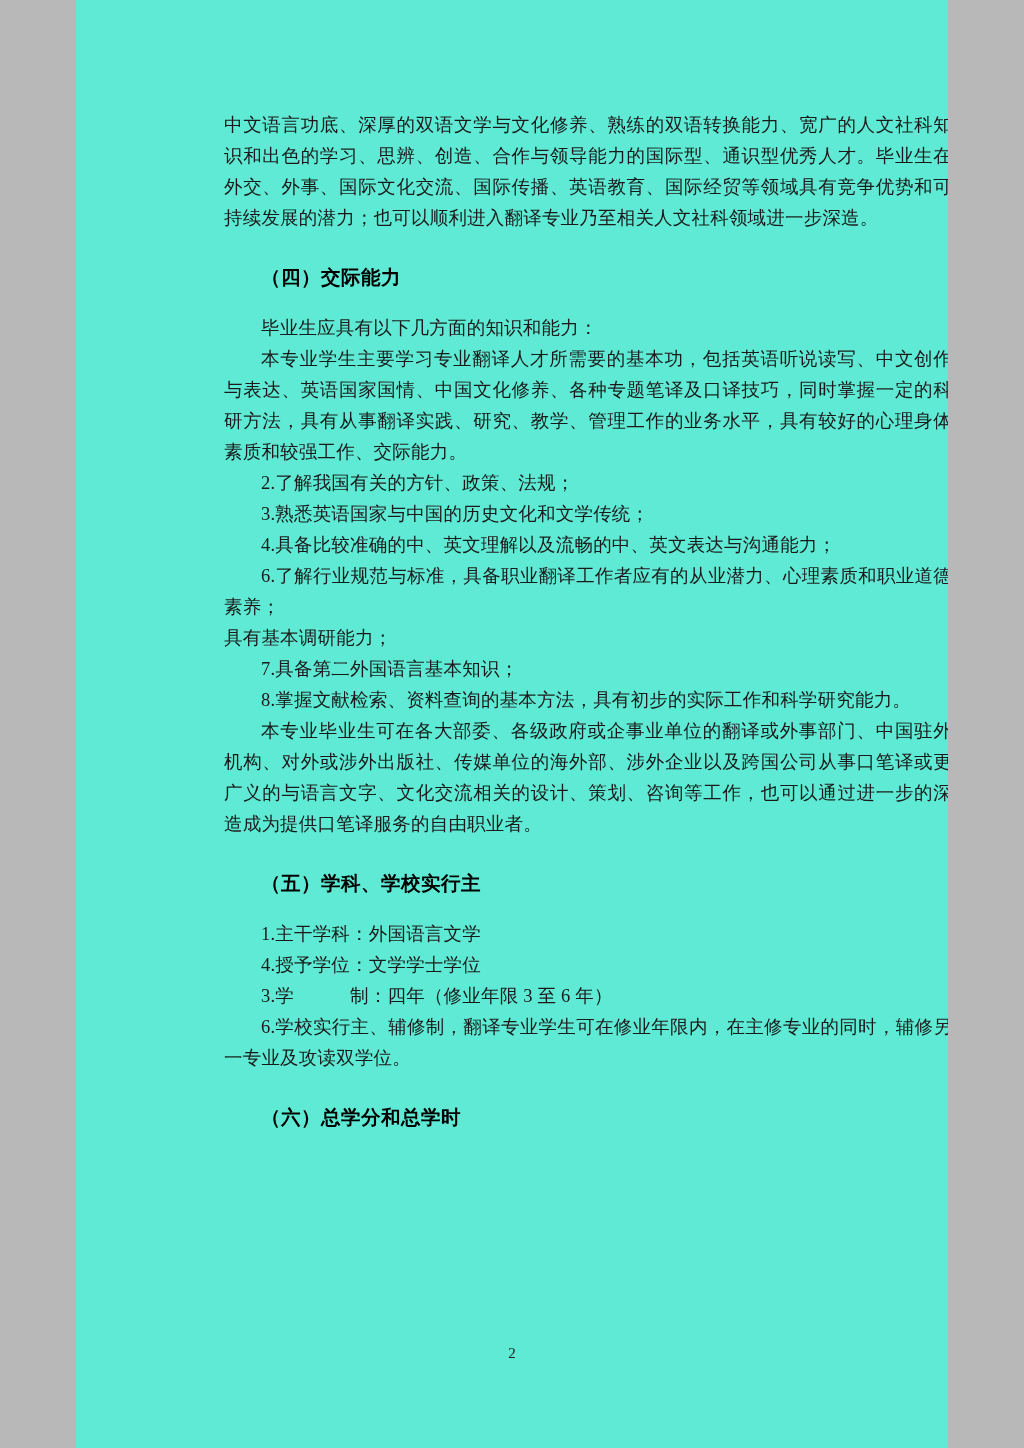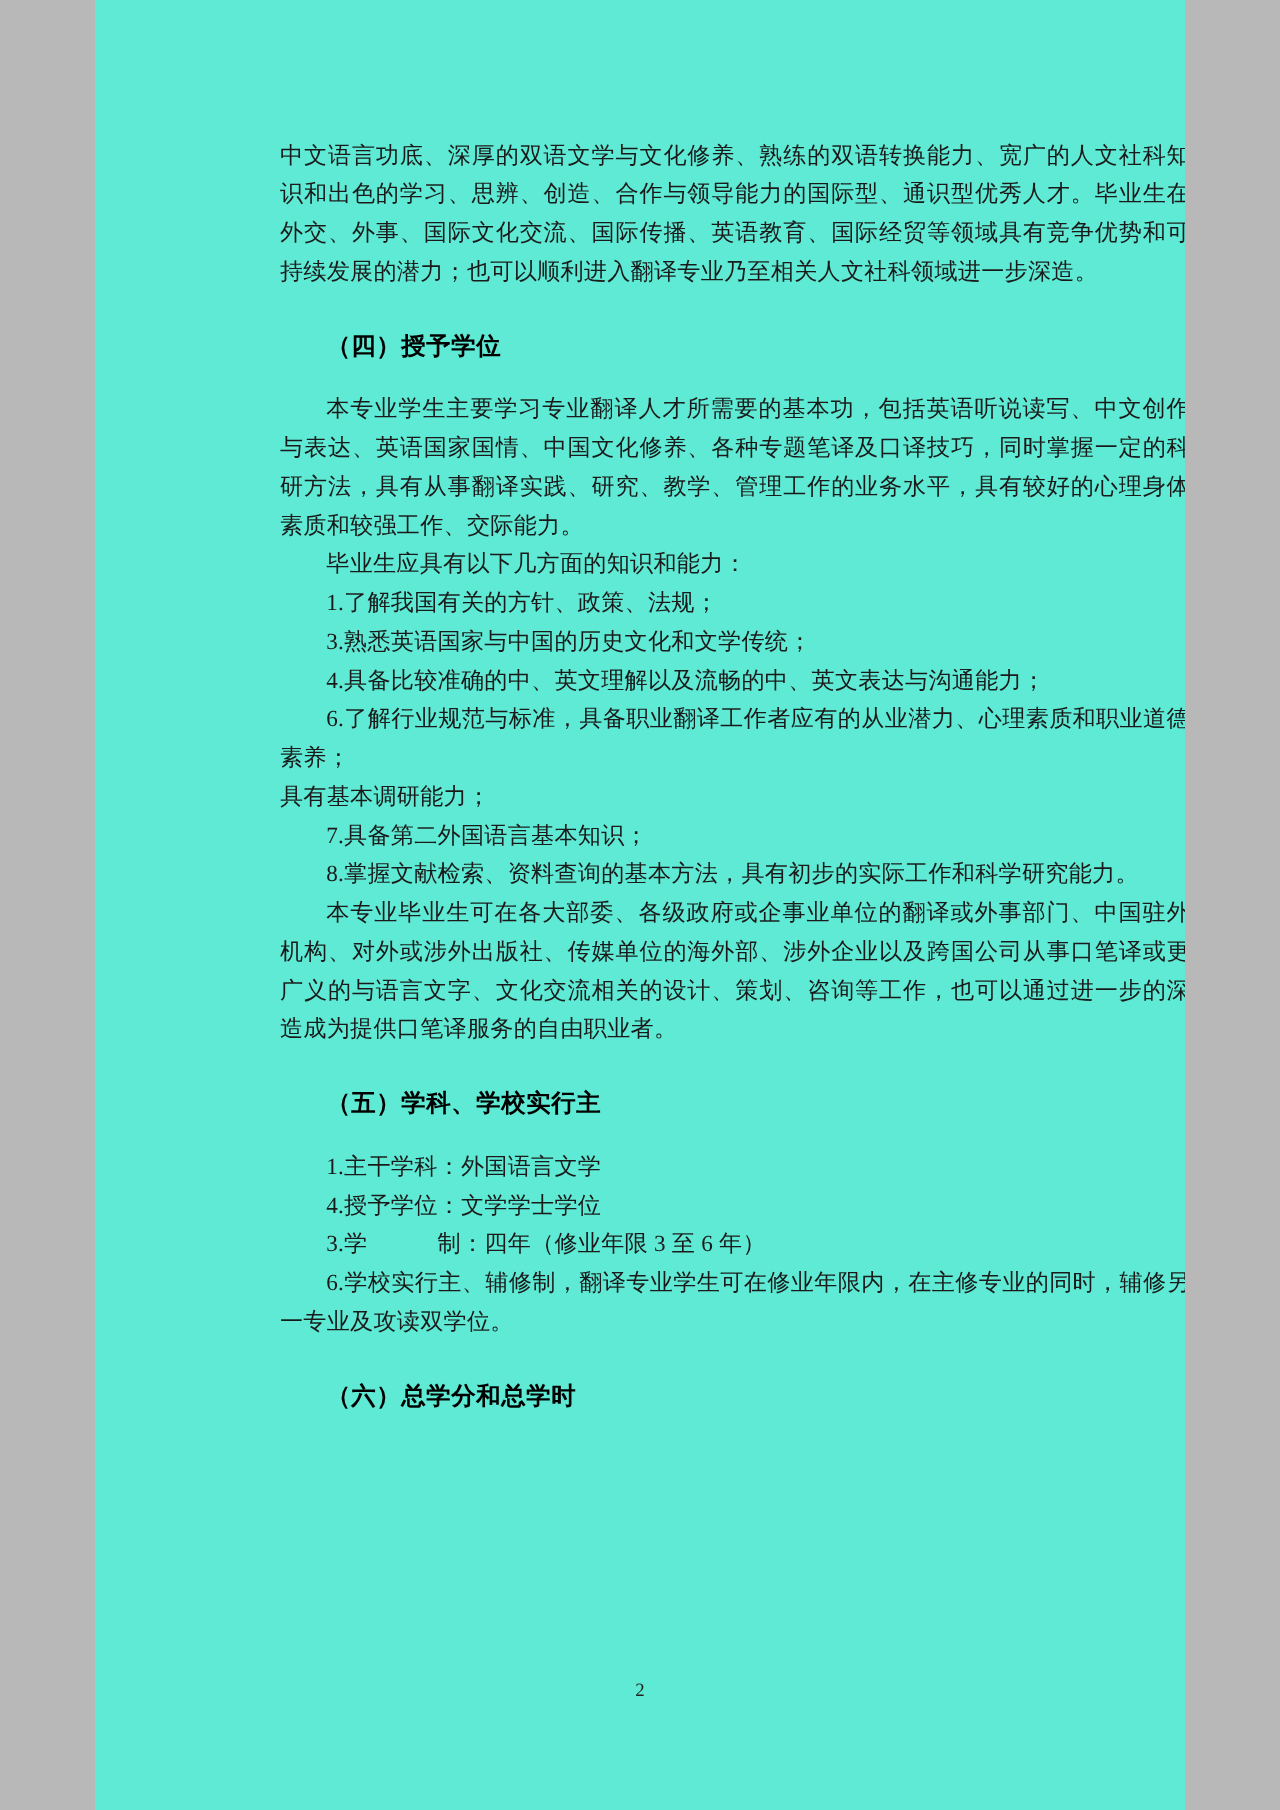--- a/index.html
+++ b/index.html
@@ -63,28 +63,28 @@
 <body>
 
 <div class="page">
 
   <div class="content">
 
     <p class="para">中文语言功底、深厚的双语文学与文化修养、熟练的双语转换能力、宽广的人文社科知识和出色的学习、思辨、创造、合作与领导能力的国际型、通识型优秀人才。毕业生在外交、外事、国际文化交流、国际传播、英语教育、国际经贸等领域具有竞争优势和可持续发展的潜力；也可以顺利进入翻译专业乃至相关人文社科领域进一步深造。</p>
 
     <div class="gap-lg"></div>
 
-    <h2 class="heading">（四）授予学位</h2>
+    <h2 class="heading">（四）交际能力</h2>
 
     <div class="gap-md"></div>
 
     <div class="block">
+      <p class="para indent">毕业生应具有以下几方面的知识和能力：</p>
       <p class="para indent">本专业学生主要学习专业翻译人才所需要的基本功，包括英语听说读写、中文创作与表达、英语国家国情、中国文化修养、各种专题笔译及口译技巧，同时掌握一定的科研方法，具有从事翻译实践、研究、教学、管理工作的业务水平，具有较好的心理身体素质和较强工作、交际能力。</p>
-      <p class="para indent">毕业生应具有以下几方面的知识和能力：</p>
-      <p class="para indent">1.了解我国有关的方针、政策、法规；</p>
+      <p class="para indent">2.了解我国有关的方针、政策、法规；</p>
       <p class="para indent">3.熟悉英语国家与中国的历史文化和文学传统；</p>
       <p class="para indent">4.具备比较准确的中、英文理解以及流畅的中、英文表达与沟通能力；</p>
       <p class="para indent">6.了解行业规范与标准，具备职业翻译工作者应有的从业潜力、心理素质和职业道德素养；</p>
       <p class="para">具有基本调研能力；</p>
       <p class="para indent">7.具备第二外国语言基本知识；</p>
       <p class="para indent">8.掌握文献检索、资料查询的基本方法，具有初步的实际工作和科学研究能力。</p>
       <p class="para indent">本专业毕业生可在各大部委、各级政府或企事业单位的翻译或外事部门、中国驻外机构、对外或涉外出版社、传媒单位的海外部、涉外企业以及跨国公司从事口笔译或更广义的与语言文字、文化交流相关的设计、策划、咨询等工作，也可以通过进一步的深造成为提供口笔译服务的自由职业者。</p>
     </div>
 
     <div class="gap-lg"></div>

